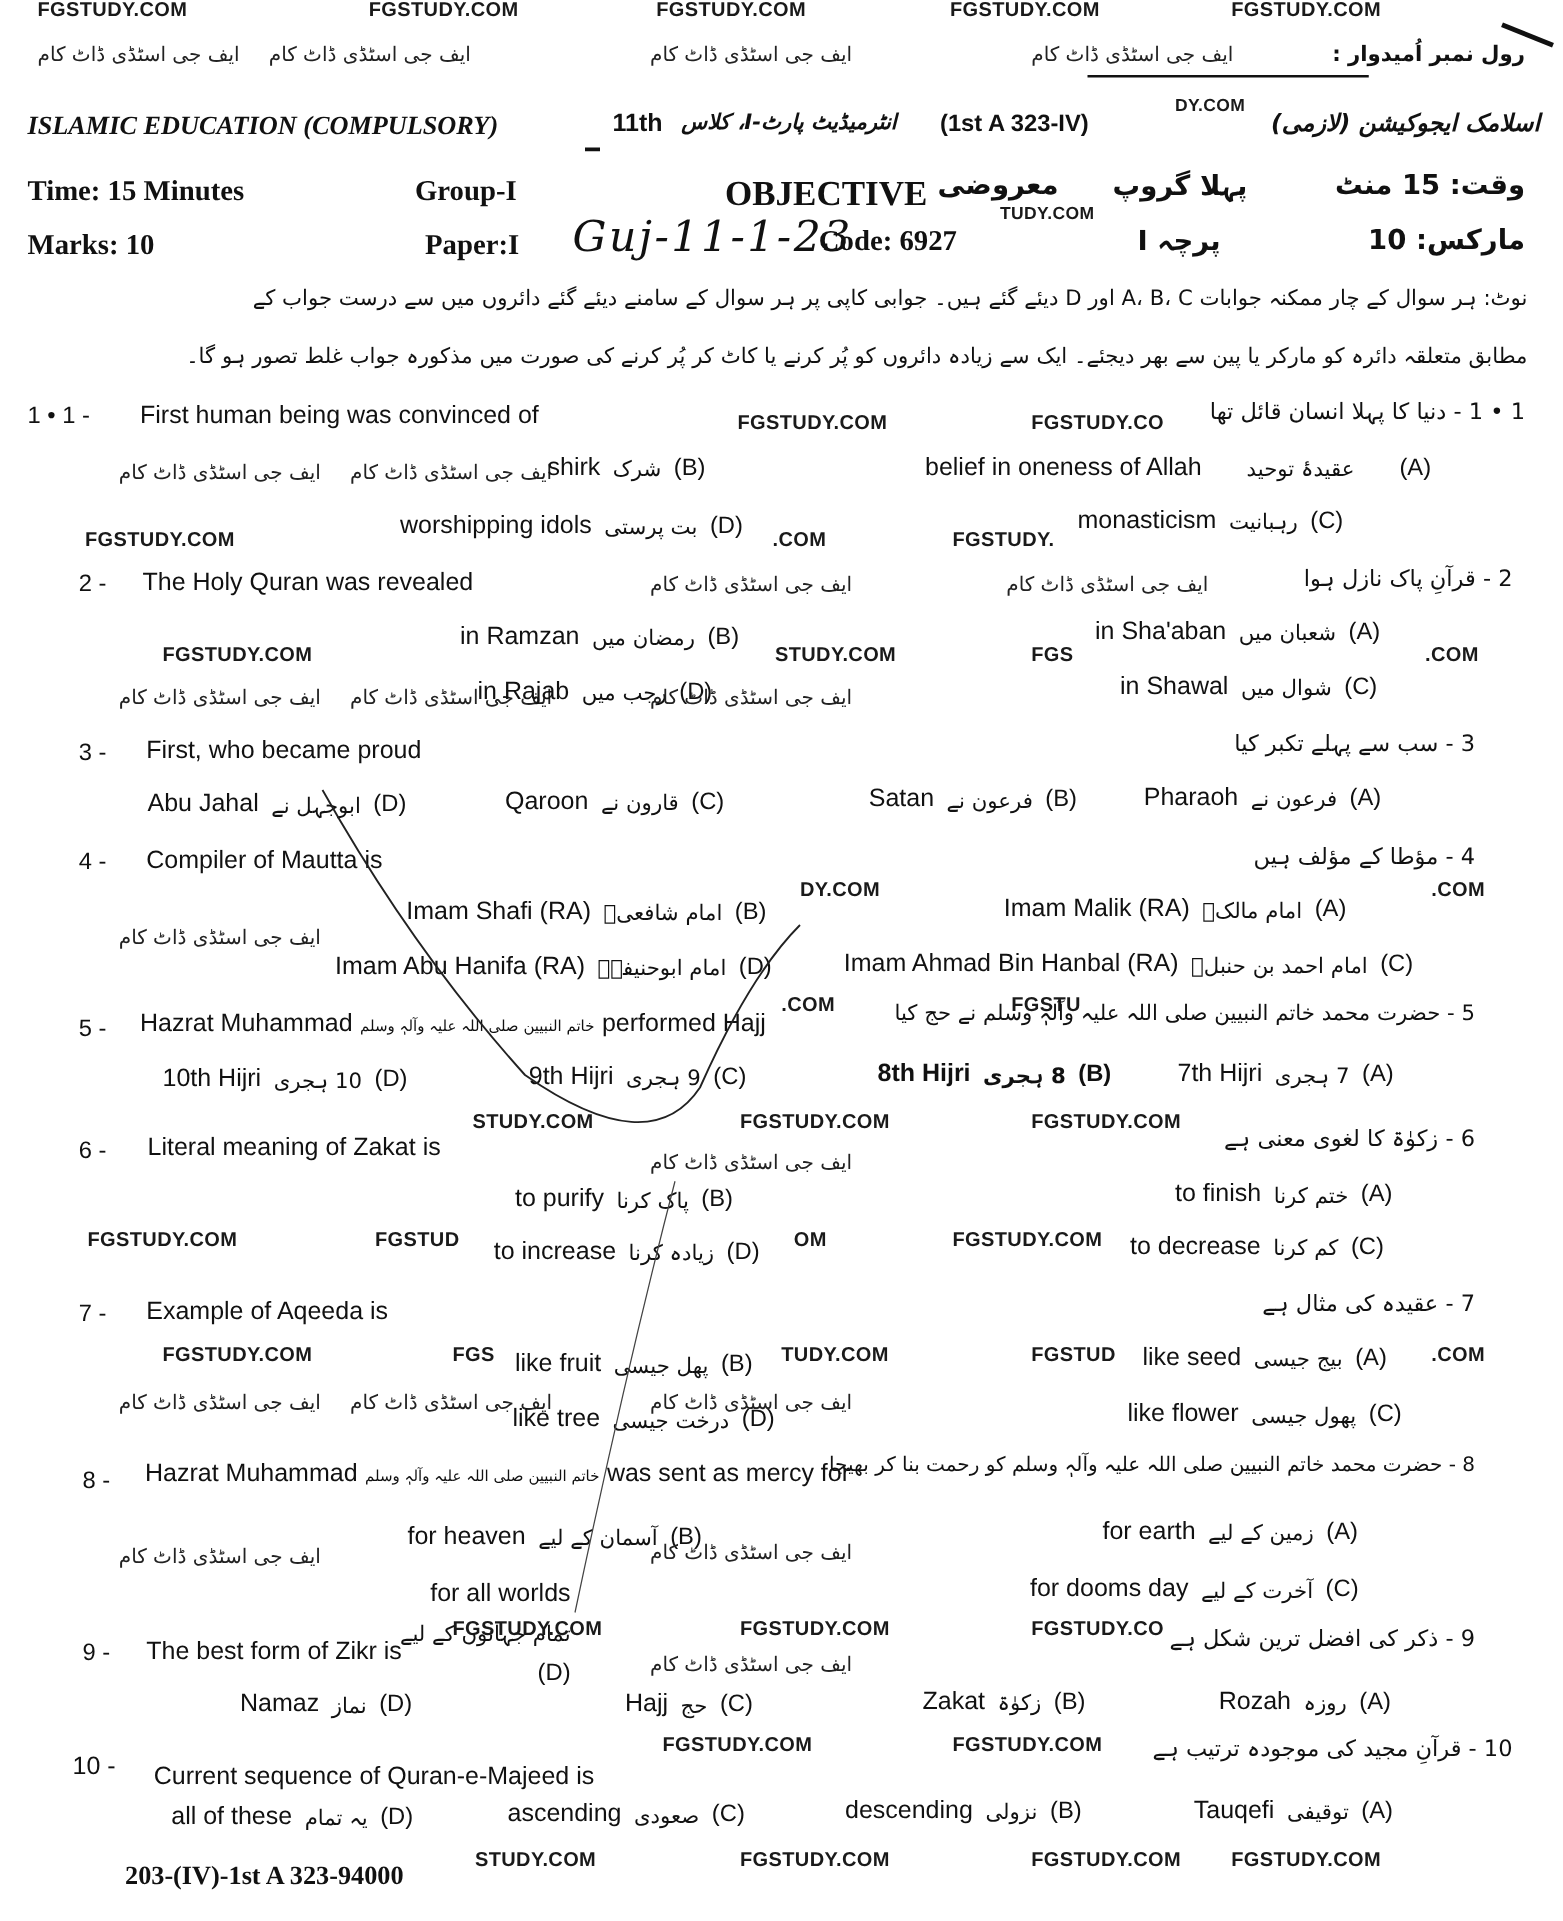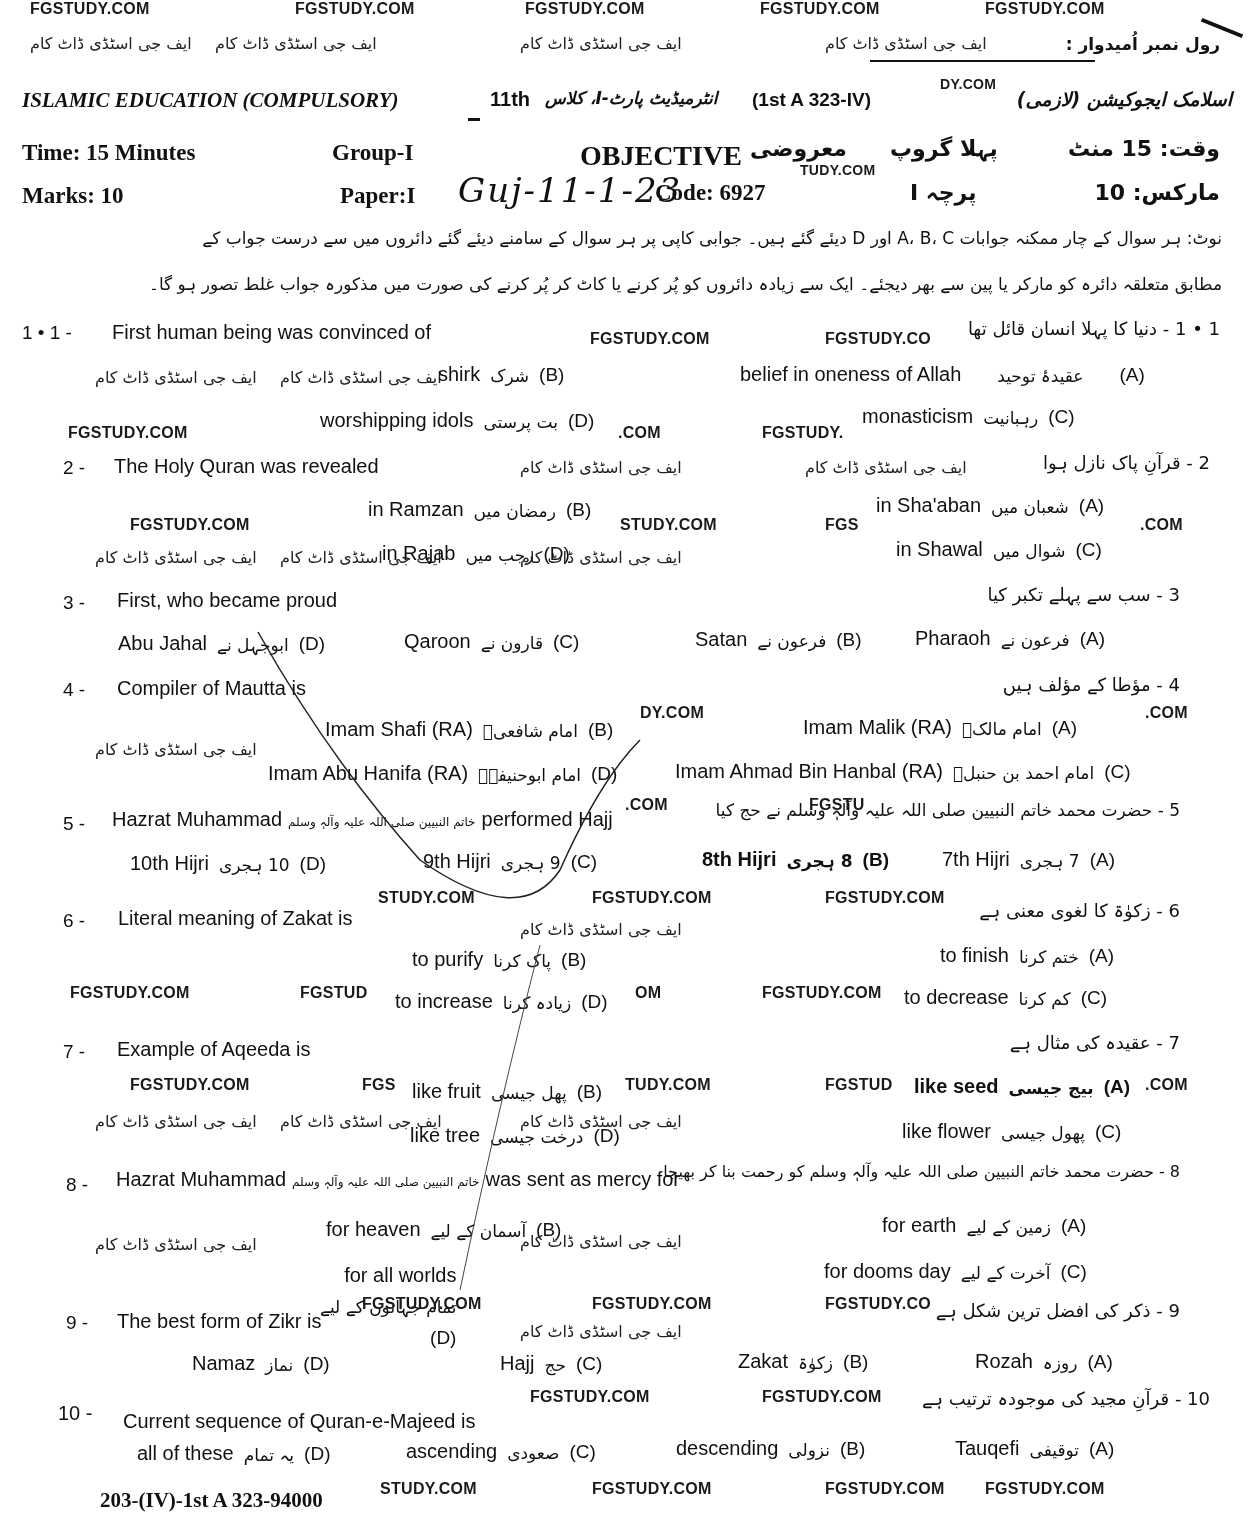--- a/index.html
+++ b/index.html
@@ -255,21 +255,21 @@
 
 <div class="abs wm" style="left:130px;top:1076px;">FGSTUDY.COM</div>
 <div class="abs wm" style="left:362px;top:1076px;">FGS</div>
 <div class="abs opt" style="left:412px;top:1080px;">
     <span>like fruit</span>
     <span class="ur">پھل جیسی</span>
     <span class="letter">(B)</span>
   </div>
 <div class="abs wm" style="left:625px;top:1076px;">TUDY.COM</div>
 <div class="abs wm" style="left:825px;top:1076px;">FGSTUD</div>
-<div class="abs opt" style="left:914px;top:1075px;font-weight:bold;">
+<div class="abs opt" style="left:914px;top:1075px;">
     <span>like seed</span>
     <span class="ur">بیج جیسی</span>
     <span class="letter">(A)</span>
   </div>
 <div class="abs wm" style="left:1145px;top:1076px;">.COM</div>
 
 <div class="abs wm-ur" style="left:95px;top:1112px;">ایف جی اسٹڈی ڈاٹ کام</div>
 <div class="abs wm-ur" style="left:280px;top:1112px;">ایف جی اسٹڈی ڈاٹ کام</div>
 <div class="abs opt" style="left:410px;top:1124px;">
     <span>like tree</span>

